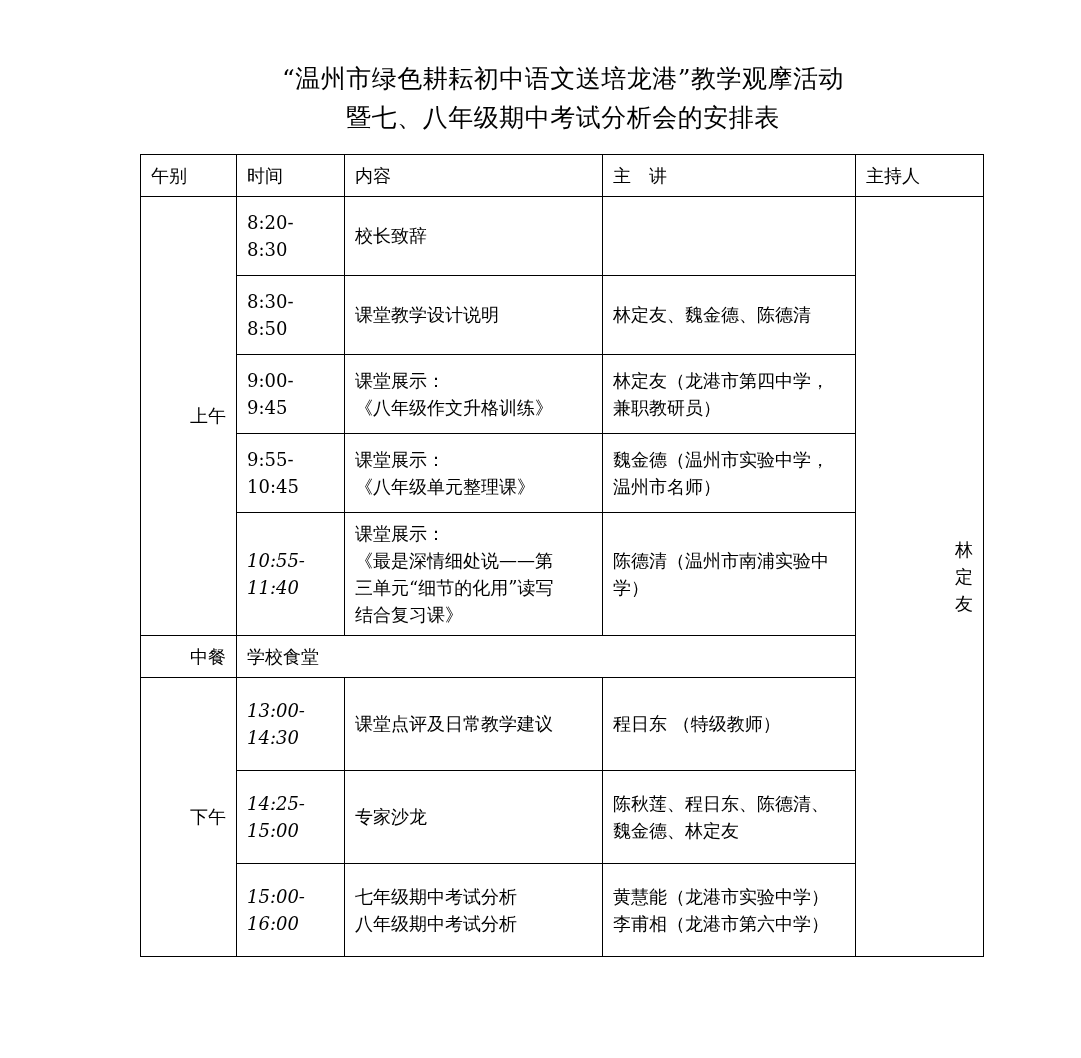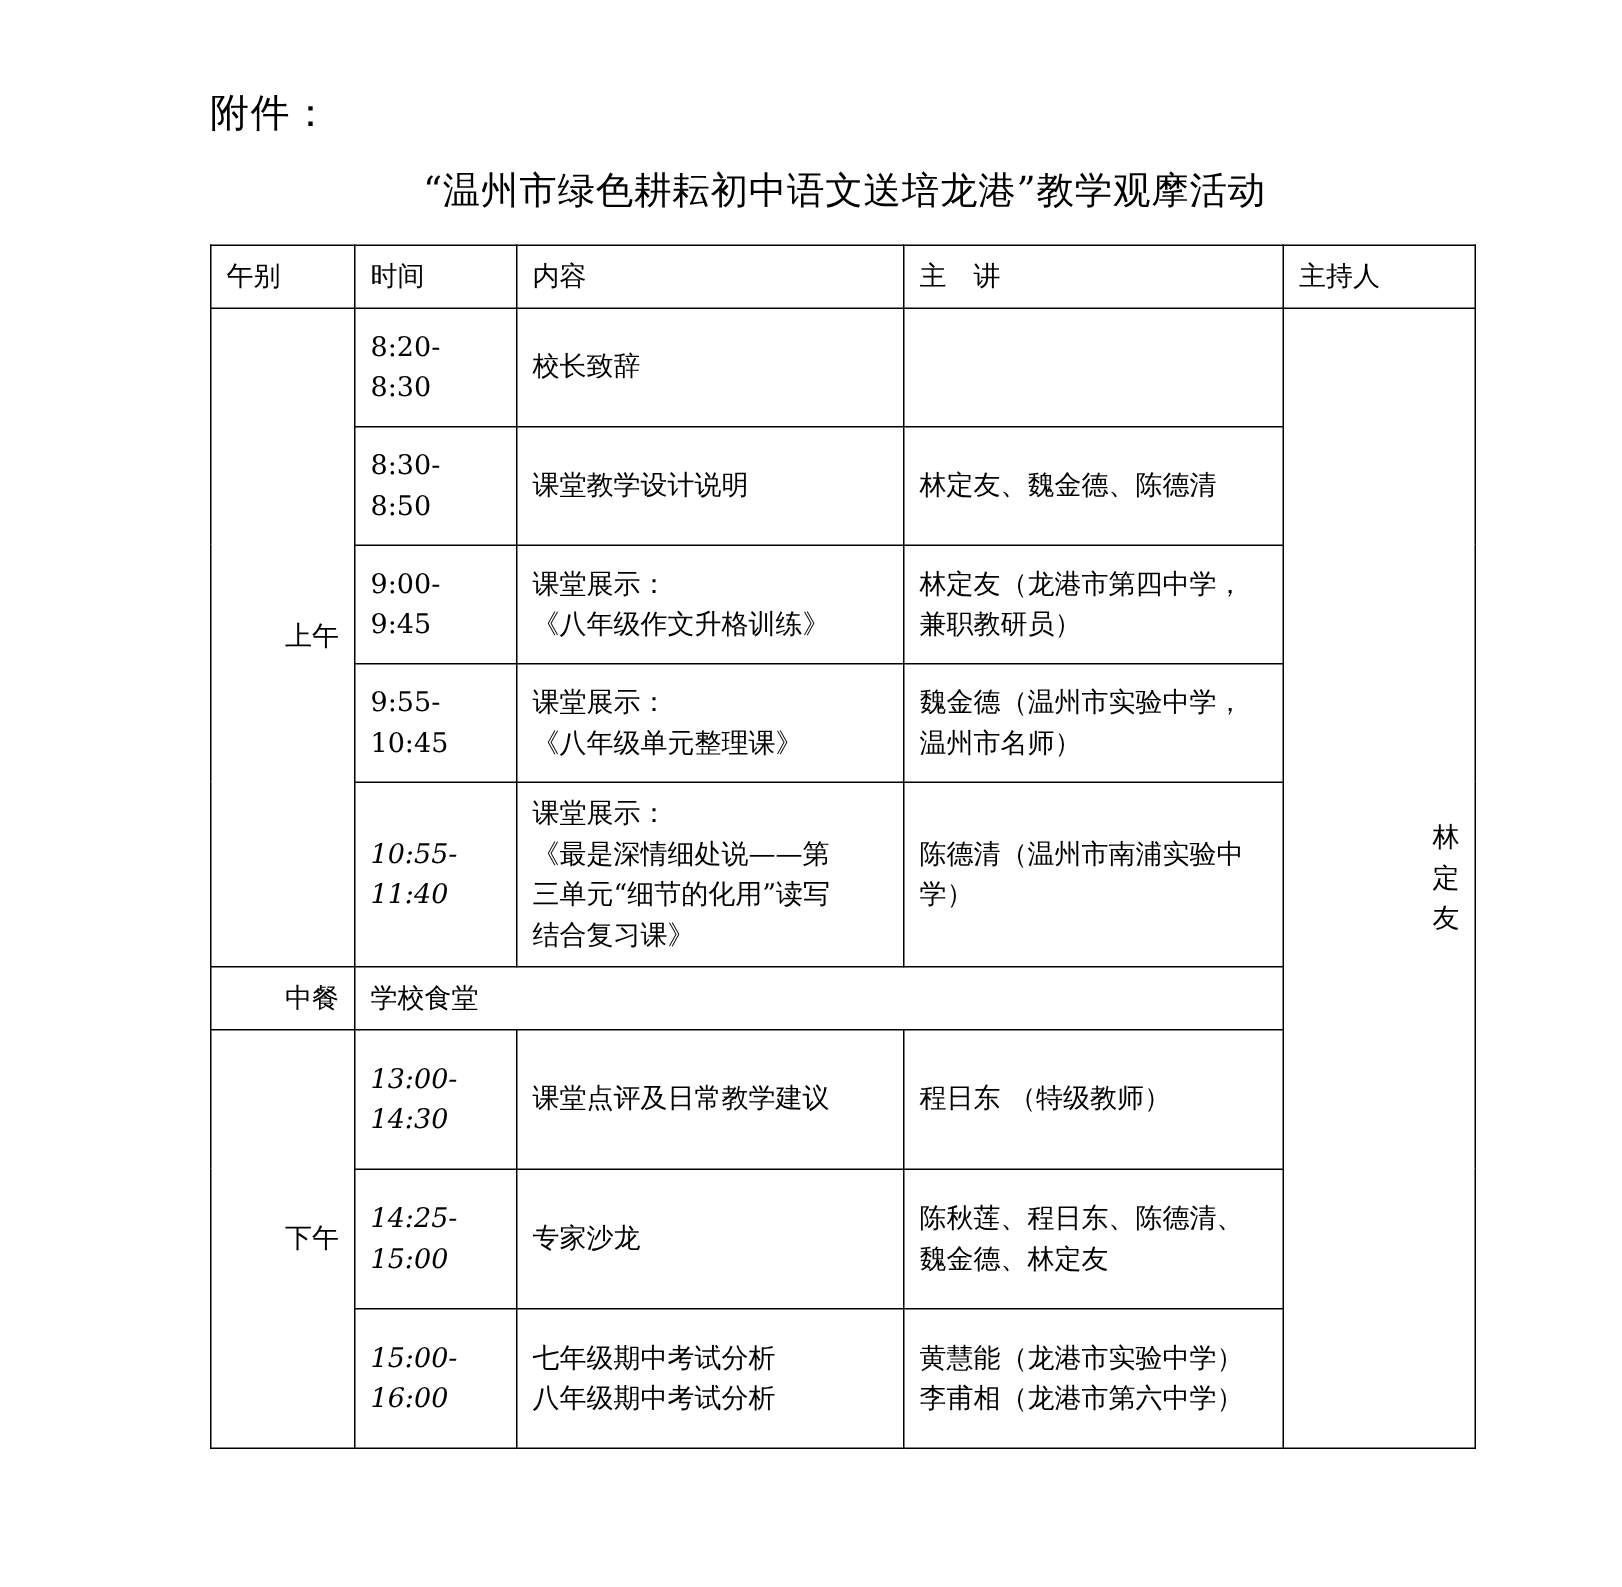--- a/index.html
+++ b/index.html
@@ -27,21 +27,21 @@
     line-height: 1.3;
     letter-spacing: 1px;
     margin: 0 0 14px 0;
     font-weight: 500;
   }
   .doc-title {
     text-align: center;
     font-size: 25px;
     line-height: 1.55;
     letter-spacing: 0.5px;
-    margin: 12px;
+    margin: 0;
     padding-right: 0;
     font-weight: 500;
   }
   .doc-title .line2 {
     display: block;
   }
   table.schedule {
     border-collapse: collapse;
     width: 843px;
     margin-top: 16px;
@@ -88,24 +88,24 @@
   }
   td.tall   { height: 64px; }
   td.taller { height: 78px; font-style: italic; }
   .nowrap-lines { white-space: pre-line; }
 </style>
 </head>
 <body>
 
 <div class="page">
 
-  <div class="attachment-label">附件：</div>
 
   <div class="doc-title">
     <span class="line1">“温州市绿色耕耘初中语文送培龙港”教学观摩活动</span>
+    <span class="line2">暨七、八年级期中考试分析会的安排表</span>
   </div>
 
   <table class="schedule">
     <colgroup>
       <col class="col-session">
       <col class="col-time">
       <col class="col-content">
       <col class="col-speaker">
       <col class="col-host">
     </colgroup>

